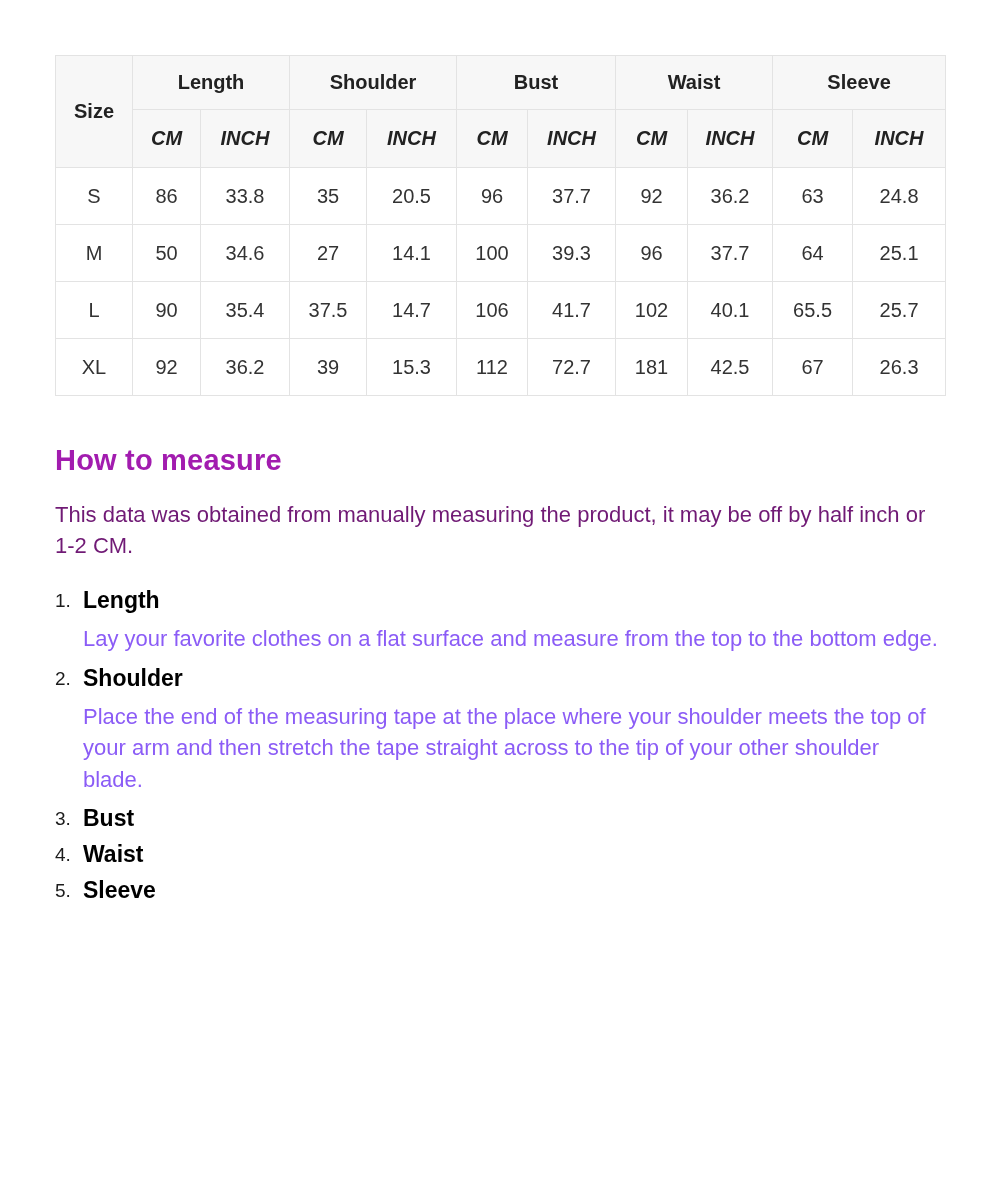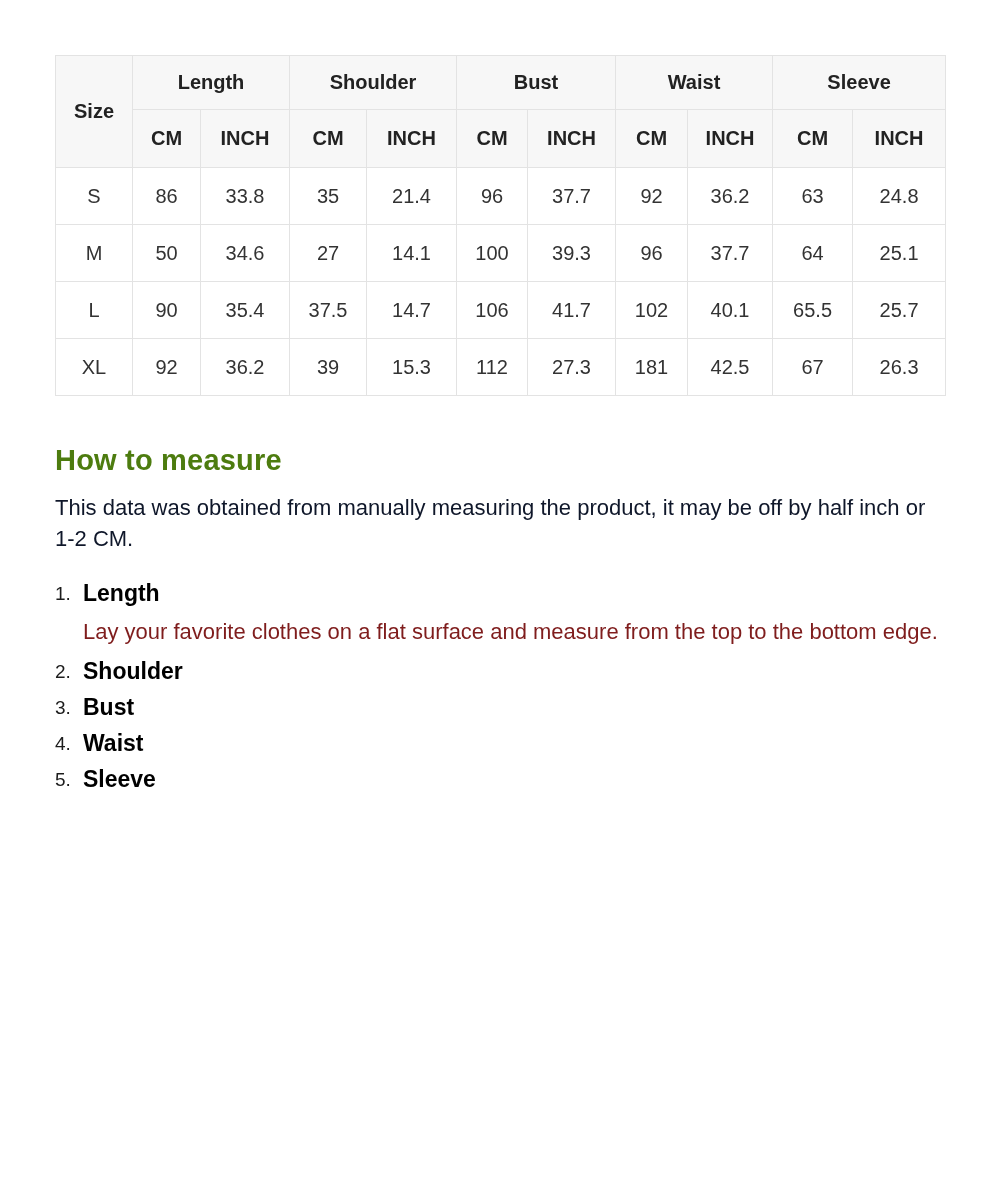--- a/index.html
+++ b/index.html
@@ -33,35 +33,35 @@
     font-weight: bold;
     color: #222222;
   }
   table.size-chart td {
     background: #ffffff;
     font-weight: normal;
     color: #333333;
     height: 57px;
   }
   tr.group-row th { height: 54px; }
-  tr.subhead-row th { height: 58px; }
+  tr.subhead-row th { height: 58px; font-style: italic; }
 
   
   .htm-title {
     margin-top: 48px;
     font-size: 29px;
     font-weight: bold;
-    color: #4d7c0f;
+    color: #a21caf;
     letter-spacing: 0.2px;
   }
   .htm-intro {
-    margin-top: 15px;
+    margin-top: 22px;
     font-size: 22px;
     line-height: 31px;
-    color: #0f172a;
+    color: #701a75;
     max-width: 890px;
   }
   .steps { margin-top: 26px; }
   .step { position: relative; padding-left: 28px; margin-bottom: 9px; }
   .step-number {
     position: absolute;
     left: 0;
     top: 3px;
     font-size: 19px;
     color: #1c1c1c;
@@ -69,21 +69,21 @@
   .step-term {
     font-size: 23px;
     font-weight: bold;
     color: #000000;
   }
   .step-desc {
     margin-top: 9px;
     margin-bottom: 10px;
     font-size: 22px;
     line-height: 31.5px;
-    color: #7f1d1d;
+    color: #8b5cf6;
     max-width: 865px;
   }
 </style>
 </head>
 <body>
 
 <div class="page">
 
   <table class="size-chart">
     <colgroup>
@@ -118,21 +118,21 @@
       <th>CM</th>
       <th>INCH</th>
       <th>CM</th>
       <th>INCH</th>
     </tr>
     <tr>
       <td>S</td>
       <td>86</td>
       <td>33.8</td>
       <td>35</td>
-      <td>21.4</td>
+      <td>20.5</td>
       <td>96</td>
       <td>37.7</td>
       <td>92</td>
       <td>36.2</td>
       <td>63</td>
       <td>24.8</td>
     </tr>
     <tr>
       <td>M</td>
       <td>50</td>
@@ -159,21 +159,21 @@
       <td>65.5</td>
       <td>25.7</td>
     </tr>
     <tr>
       <td>XL</td>
       <td>92</td>
       <td>36.2</td>
       <td>39</td>
       <td>15.3</td>
       <td>112</td>
-      <td>27.3</td>
+      <td>72.7</td>
       <td>181</td>
       <td>42.5</td>
       <td>67</td>
       <td>26.3</td>
     </tr>
   </tbody>
     </table>
 
   <h2 class="htm-title">How to measure</h2>
   <p class="htm-intro">This data was obtained from manually measuring the product, it may be off by half inch or 1-2 CM.</p>
@@ -182,20 +182,21 @@
 
     <div class="step">
       <span class="step-number">1.</span>
       <span class="step-term">Length</span>
       <p class="step-desc">Lay your favorite clothes on a flat surface and measure from the top to the bottom edge.</p>
     </div>
 
     <div class="step">
       <span class="step-number">2.</span>
       <span class="step-term">Shoulder</span>
+      <p class="step-desc">Place the end of the measuring tape at the place where your shoulder meets the top of your arm and then stretch the tape straight across to the tip of your other shoulder blade.</p>
     </div>
 
     <div class="step">
       <span class="step-number">3.</span>
       <span class="step-term">Bust</span>
     </div>
 
     <div class="step">
       <span class="step-number">4.</span>
       <span class="step-term">Waist</span>

